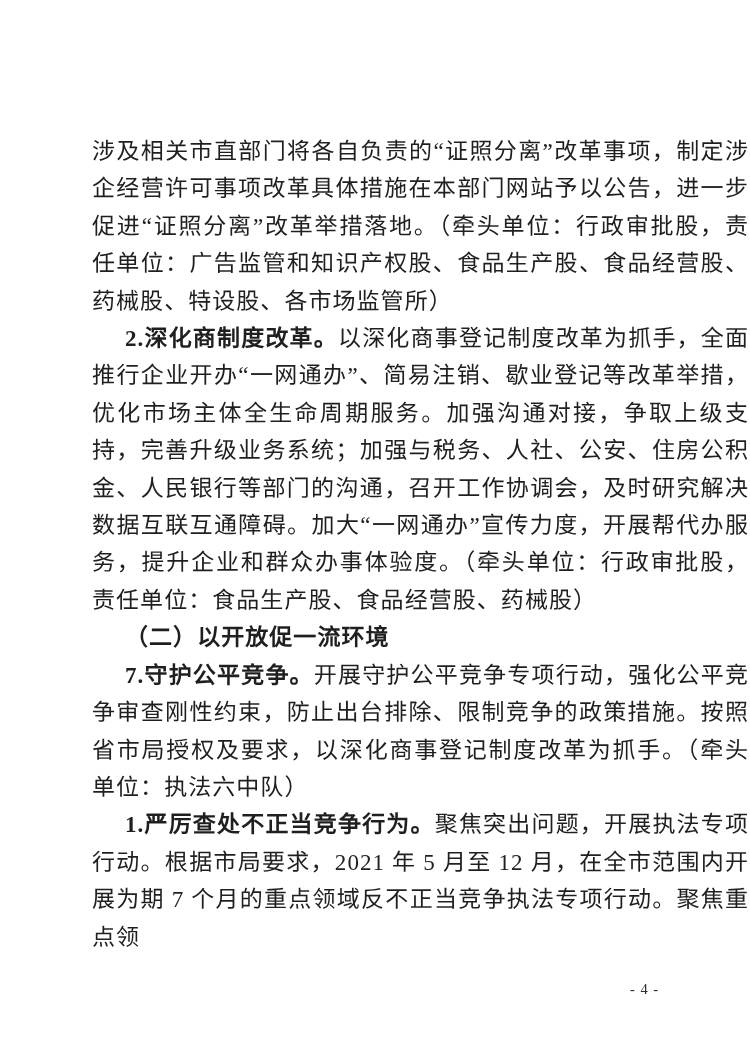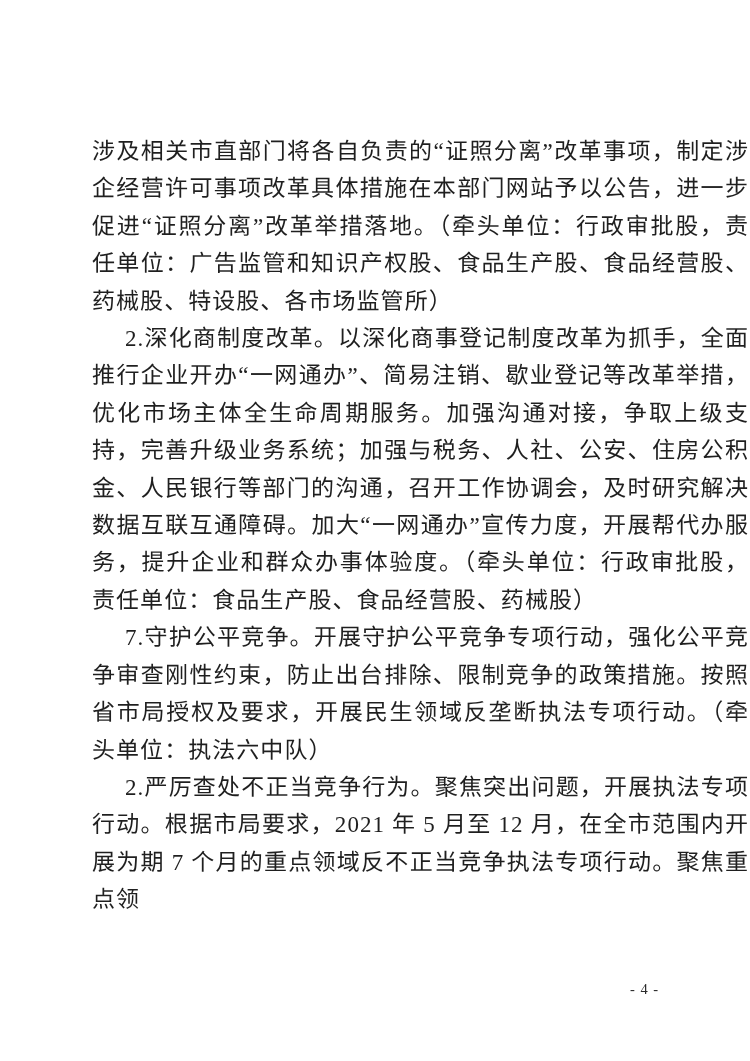--- a/index.html
+++ b/index.html
@@ -29,21 +29,21 @@
   }
   .para {
     margin: 0;
     padding: 0;
     text-indent: 33px;
   }
   .para.continuation {
     text-indent: 0;
   }
   .run-bold {
-    font-weight: normal;
+    font-weight: bold;
   }
   .page-number {
     position: absolute;
     left: 630px;
     top: 981px;
     font-size: 14.5px;
     letter-spacing: 1px;
     color: #2a2a2a;
     font-family: "Liberation Serif", "DejaVu Serif", serif;
   }
@@ -52,22 +52,23 @@
 <body>
 
 <div class="page">
 
   <div class="doc-content">
 
     <p class="para continuation"><span>涉及相关市直部门将各自负责的“证照分离”改革事项，制定涉企经营许可事项改革具体措施在本部门网站予以公告，进一步促进“证照分离”改革举措落地。（牵头单位：行政审批股，责任单位：广告监管和知识产权股、食品生产股、食品经营股、药械股、特设股、各市场监管所）</span></p>
 
     <p class="para"><span class="run-bold">2.深化商制度改革。</span><span>以深化商事登记制度改革为抓手，全面推行企业开办“一网通办”、简易注销、歇业登记等改革举措，优化市场主体全生命周期服务。加强沟通对接，争取上级支持，完善升级业务系统；加强与税务、人社、公安、住房公积金、人民银行等部门的沟通，召开工作协调会，及时研究解决数据互联互通障碍。加大“一网通办”宣传力度，开展帮代办服务，提升企业和群众办事体验度。（牵头单位：行政审批股，责任单位：食品生产股、食品经营股、药械股）</span></p>
 
+    <p class="para"><span class="run-bold">（二）以开放促一流环境</span></p>
 
-    <p class="para"><span class="run-bold">7.守护公平竞争。</span><span>开展守护公平竞争专项行动，强化公平竞争审查刚性约束，防止出台排除、限制竞争的政策措施。按照省市局授权及要求，开展民生领域反垄断执法专项行动。（牵头单位：执法六中队）</span></p>
+    <p class="para"><span class="run-bold">7.守护公平竞争。</span><span>开展守护公平竞争专项行动，强化公平竞争审查刚性约束，防止出台排除、限制竞争的政策措施。按照省市局授权及要求，以深化商事登记制度改革为抓手。（牵头单位：执法六中队）</span></p>
 
-    <p class="para"><span class="run-bold">2.严厉查处不正当竞争行为。</span><span>聚焦突出问题，开展执法专项行动。根据市局要求，2021 年 5 月至 12 月，在全市范围内开展为期 7 个月的重点领域反不正当竞争执法专项行动。聚焦重点领</span></p>
+    <p class="para"><span class="run-bold">1.严厉查处不正当竞争行为。</span><span>聚焦突出问题，开展执法专项行动。根据市局要求，2021 年 5 月至 12 月，在全市范围内开展为期 7 个月的重点领域反不正当竞争执法专项行动。聚焦重点领</span></p>
 
   </div>
 
   <div class="page-number">- 4 -</div>
 
 </div>
 
 </body></html>

